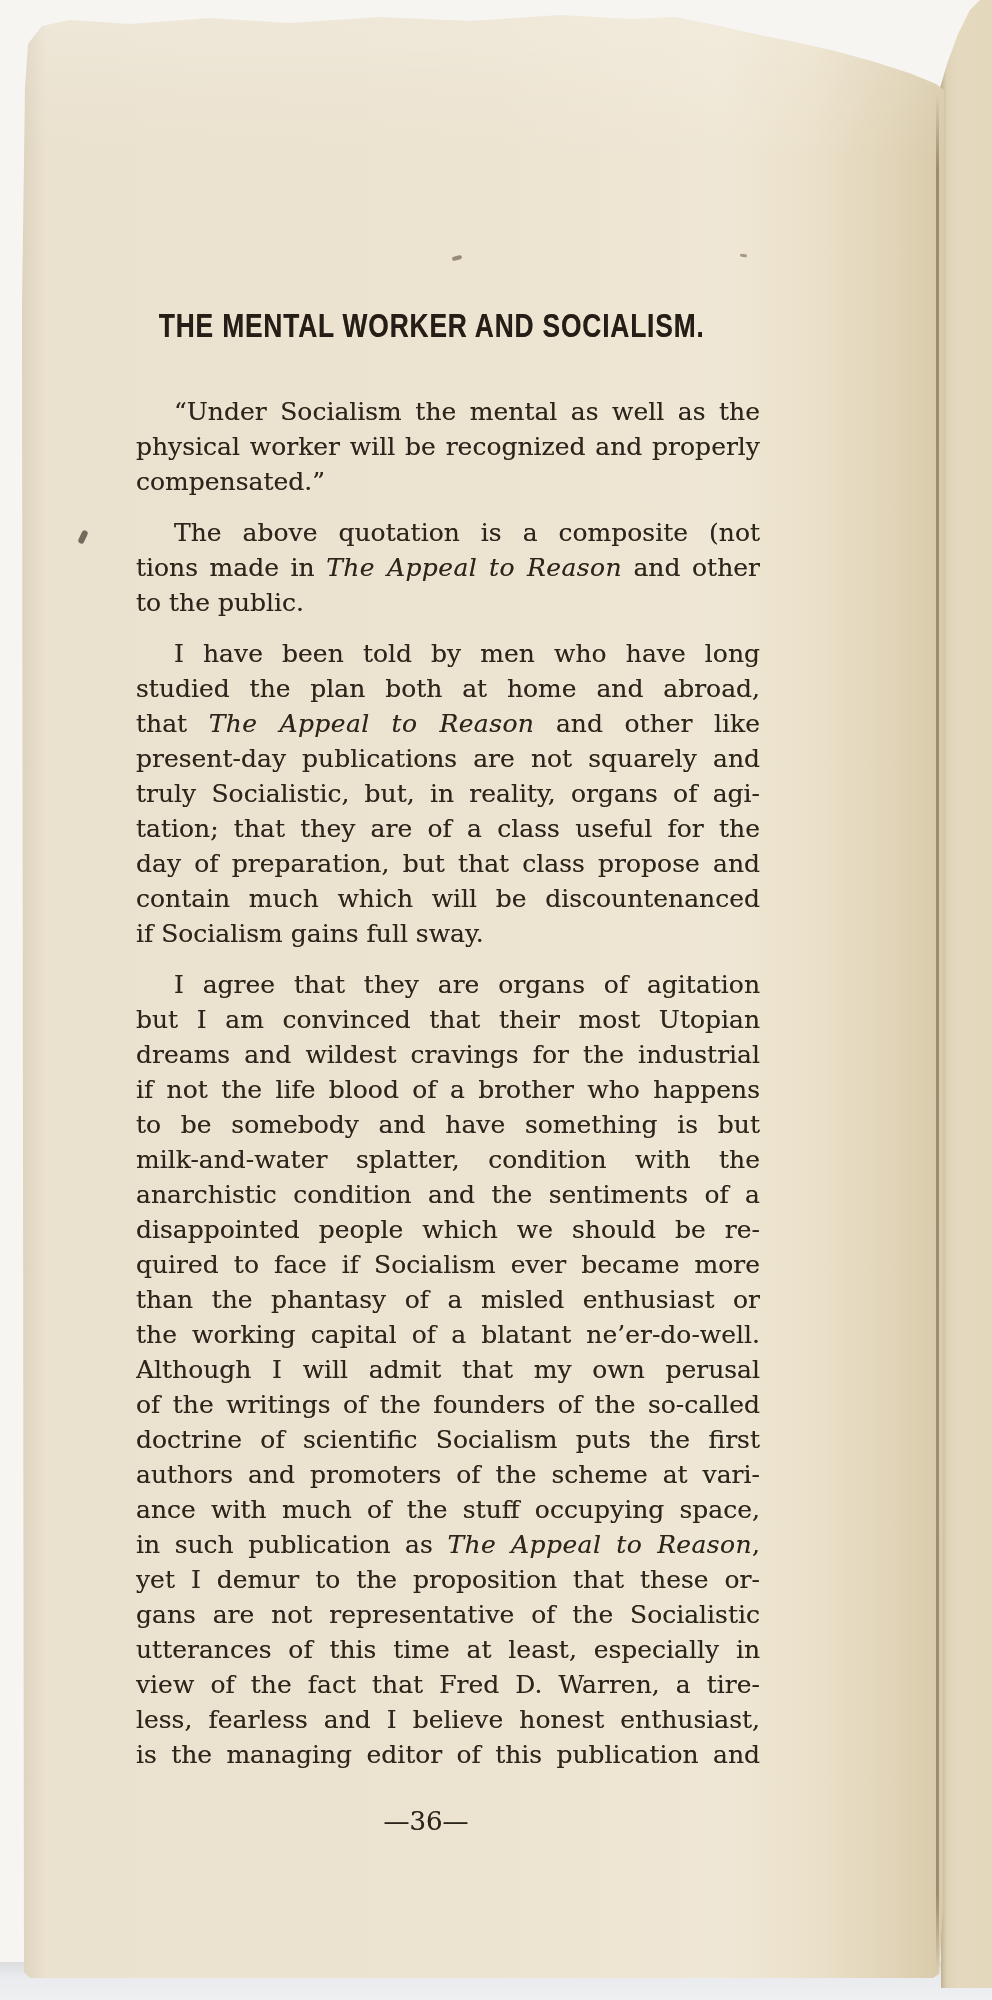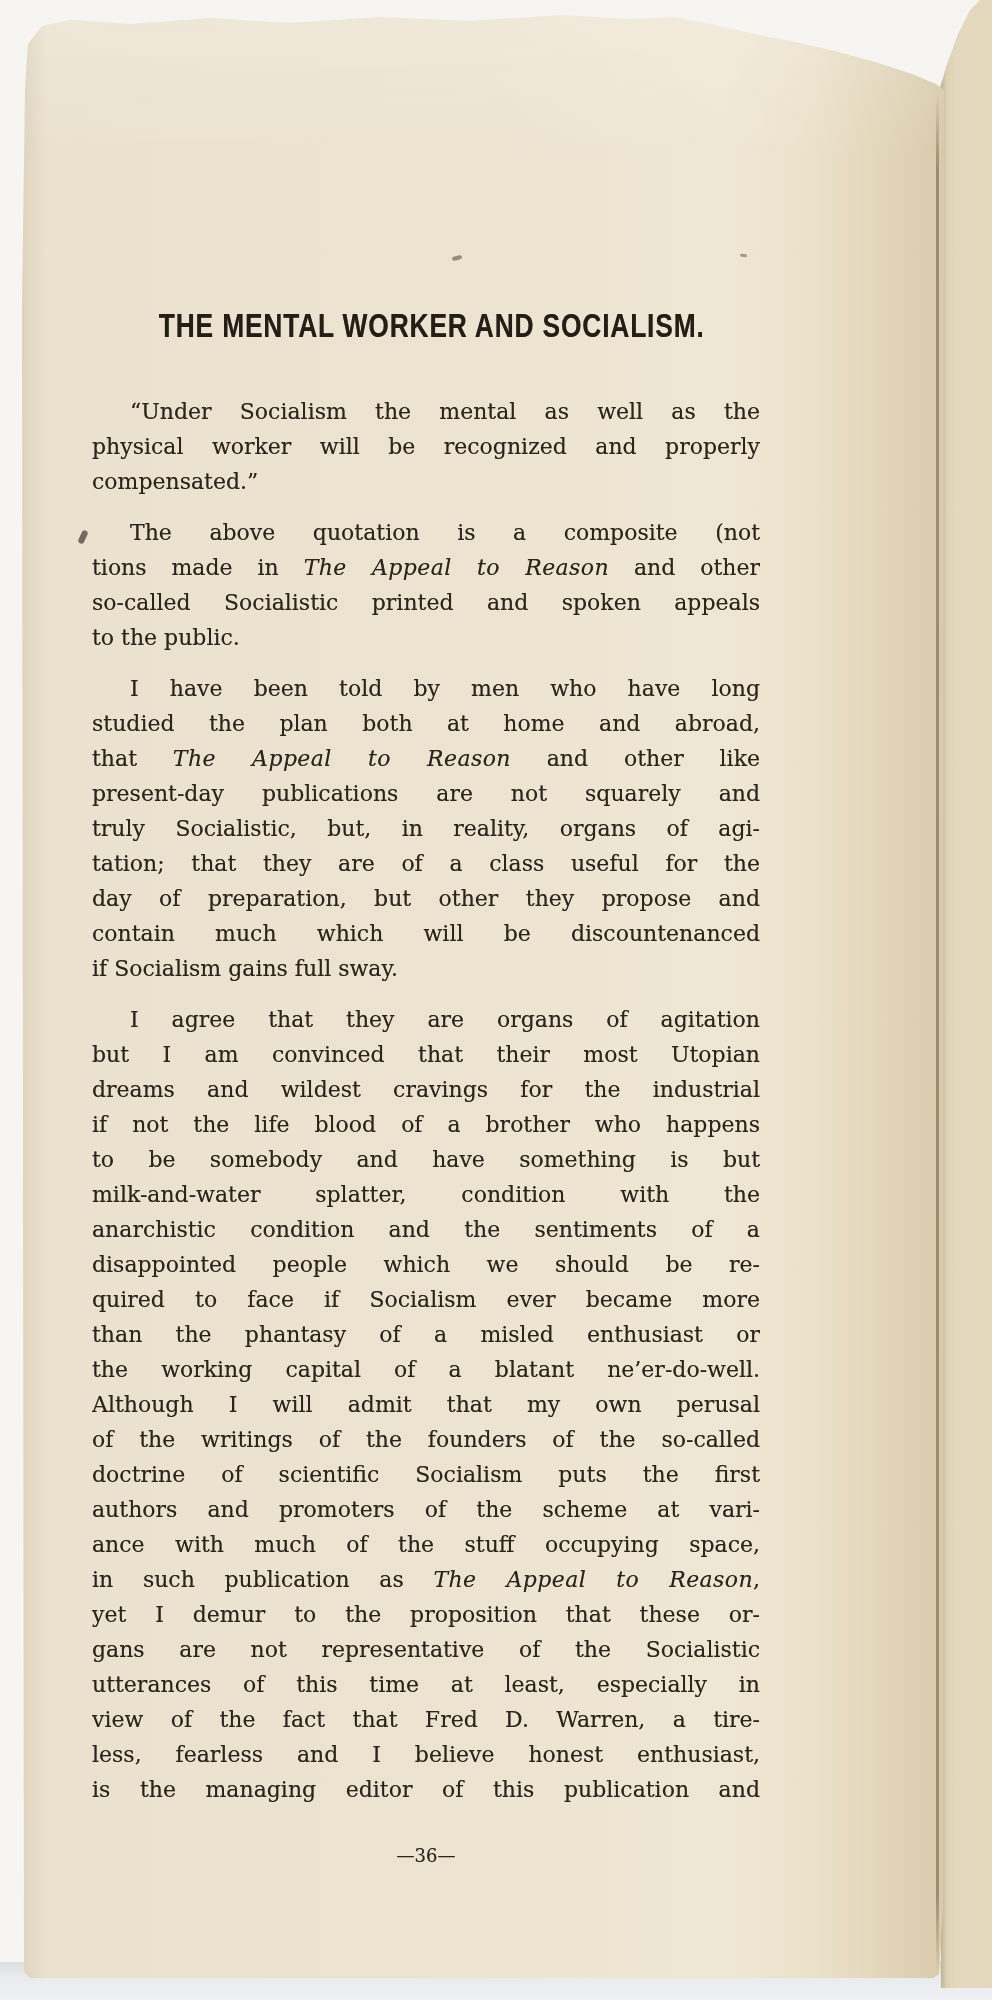--- a/index.html
+++ b/index.html
@@ -52,30 +52,31 @@
     text-align:center;
     transform:scaleX(.8);
     transform-origin:50% 50%;
     color:#241e16;
     text-shadow:0 0 .5px rgba(36,30,22,.6);
     white-space:nowrap;
   }
   .para{margin:0 0 16px 0;}
   .para:last-child{margin-bottom:0;}
   .line{
-    font-size:22px;line-height:35px;height:35px;overflow:hidden;
+    font-size:25px;line-height:35px;height:35px;overflow:hidden;
     text-align:justify;text-align-last:justify;
     text-shadow:0 0 .6px rgba(44,37,27,.5);
+    margin-left:44px;
   }
   .line.noj{text-align-last:left;}
   .line.ind{text-indent:38px;}
   .line em{letter-spacing:.4px;}
   .page-number{
     margin-top:34px;
-    font-size:18px;line-height:30px;
+    font-size:26px;line-height:30px;
     text-align:center;
     text-shadow:0 0 .6px rgba(44,37,27,.5);
   }
   
   .speck{position:absolute;z-index:3;}
   .speck1{left:80px;top:530px;width:6px;height:14px;background:#4d4335;border-radius:3px;transform:rotate(25deg);opacity:.75;}
   .speck2{left:452px;top:256px;width:10px;height:4px;background:#6b5d48;border-radius:2px;transform:rotate(-14deg);opacity:.65;}
   .speck3{left:740px;top:254px;width:7px;height:3px;background:#77684f;border-radius:2px;transform:rotate(8deg);opacity:.6;}
 </style>
 </head>
@@ -91,31 +92,30 @@
       <h1 class="title">THE MENTAL WORKER AND SOCIALISM.</h1>
       <div id="text-block">
           <div class="para">
             <div class="line ind"><span>“Under Socialism the mental as well as the</span></div>
             <div class="line"><span>physical worker will be recognized and properly</span></div>
             <div class="line noj"><span>compensated.”</span></div>
           </div>
           <div class="para">
             <div class="line ind"><span>The above quotation is a composite (not</span></div>
             <div class="line"><span>tions made in </span><em>The Appeal to Reason</em><span> and other</span></div>
-            <div class="line"><span>so-called Socialistic printed and spoken appeals</span></div>
             <div class="line noj"><span>to the public.</span></div>
           </div>
           <div class="para">
             <div class="line ind"><span>I have been told by men who have long</span></div>
             <div class="line"><span>studied the plan both at home and abroad,</span></div>
             <div class="line"><span>that </span><em>The Appeal to Reason</em><span> and other like</span></div>
             <div class="line"><span>present-day publications are not squarely and</span></div>
             <div class="line"><span>truly Socialistic, but, in reality, organs of agi-</span></div>
             <div class="line"><span>tation; that they are of a class useful for the</span></div>
-            <div class="line"><span>day of preparation, but other they propose and</span></div>
+            <div class="line"><span>day of preparation, but that class propose and</span></div>
             <div class="line"><span>contain much which will be discountenanced</span></div>
             <div class="line noj"><span>if Socialism gains full sway.</span></div>
           </div>
           <div class="para">
             <div class="line ind"><span>I agree that they are organs of agitation</span></div>
             <div class="line"><span>but I am convinced that their most Utopian</span></div>
             <div class="line"><span>dreams and wildest cravings for the industrial</span></div>
             <div class="line"><span>if not the life blood of a brother who happens</span></div>
             <div class="line"><span>to be somebody and have something is but</span></div>
             <div class="line"><span>milk-and-water splatter, condition with the</span></div>

